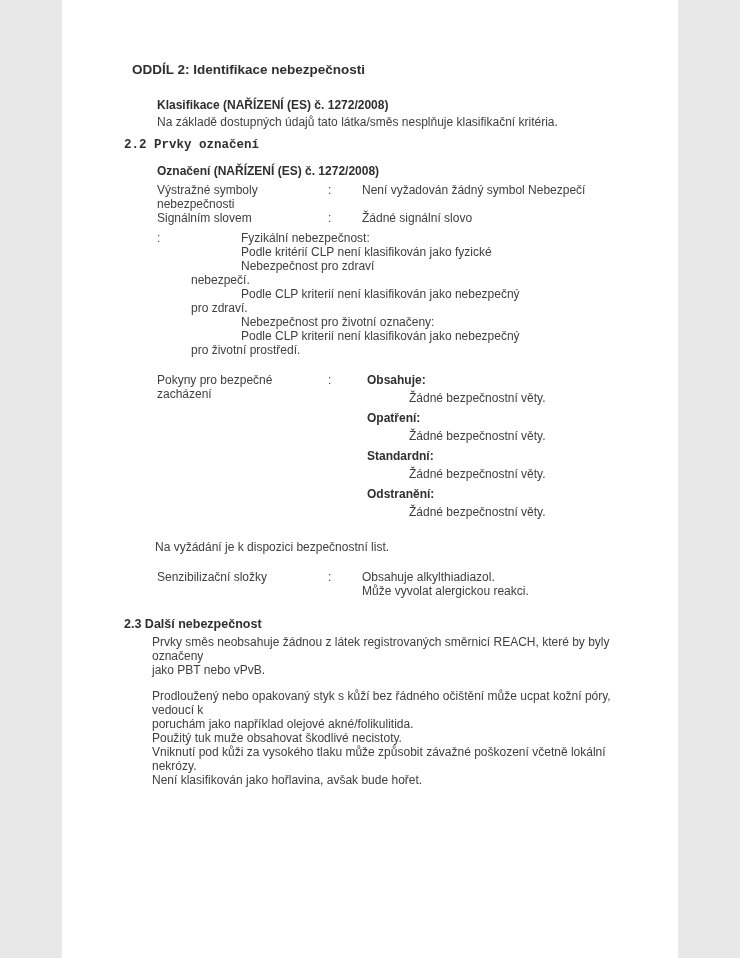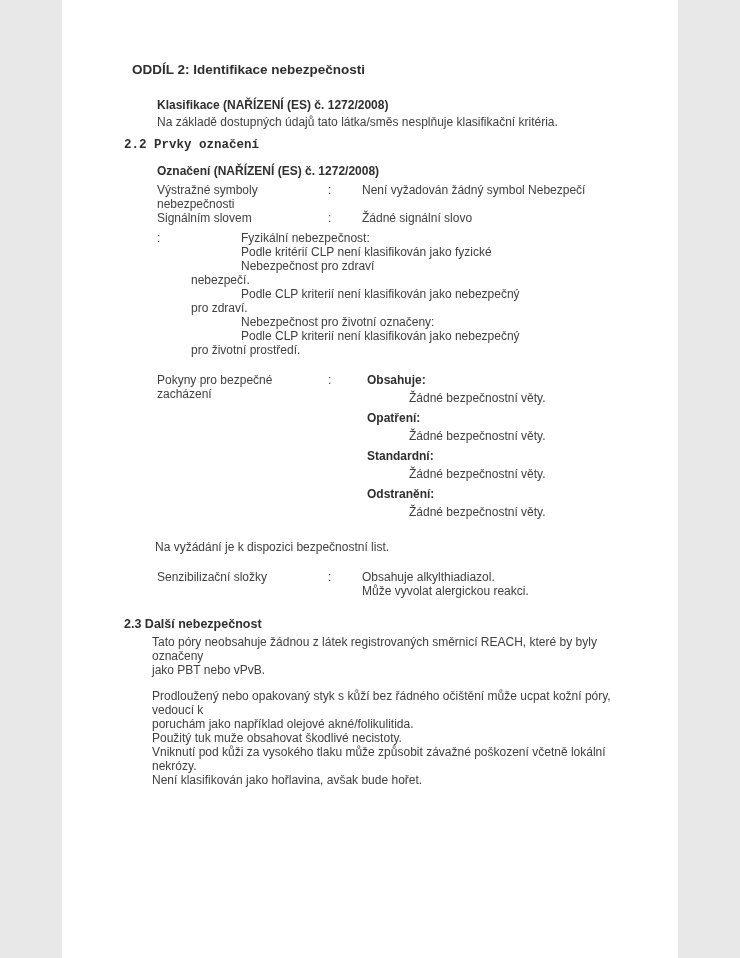--- a/index.html
+++ b/index.html
@@ -109,21 +109,21 @@
   <div class="avail">Na vyžádání je k dispozici bezpečnostní list.</div>
 
   <div class="rows row m16">
     <div class="label">Senzibilizační složky</div>
     <div class="colon">:</div>
     <div class="value prewrap">Obsahuje alkylthiadiazol.
 Může vyvolat alergickou reakci.</div>
   </div>
 
   <div class="h-num h23">2.3 Další nebezpečnost</div>
-  <div class="para1 prewrap">Tato póry neobsahuje žádnou z látek registrovaných směrnicí REACH, které by byly označeny
+  <div class="para1 prewrap">Prvky směs neobsahuje žádnou z látek registrovaných směrnicí REACH, které by byly označeny
 jako PBT nebo vPvB.</div>
   <div class="para2 prewrap">Prodloužený nebo opakovaný styk s kůží bez řádného očištění může ucpat kožní póry, vedoucí k
 poruchám jako například olejové akné/folikulitida.
 Použitý tuk muže obsahovat škodlivé necistoty.
 Vniknutí pod kůži za vysokého tlaku může způsobit závažné poškození včetně lokální nekrózy.
 Není klasifikován jako hořlavina, avšak bude hořet.</div>
 
 </div>
 
 </body></html>

